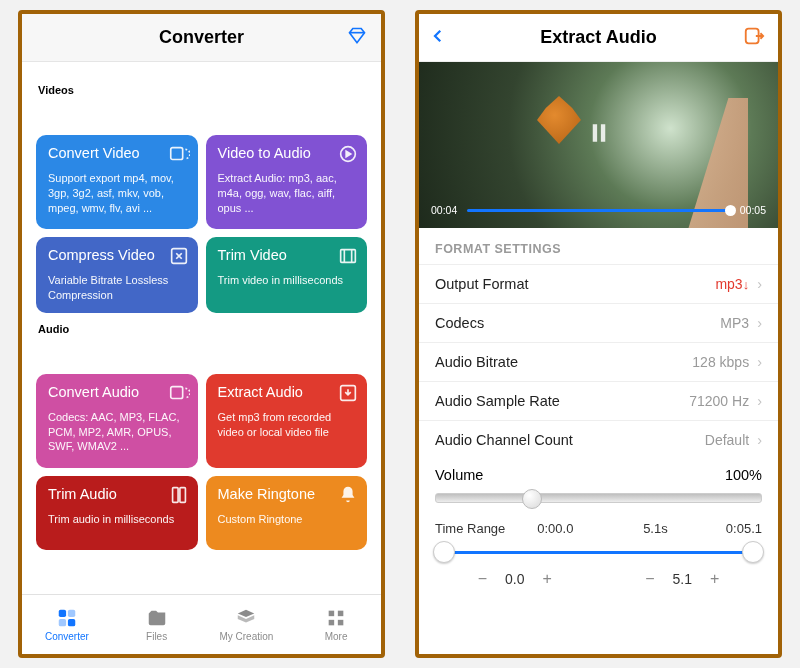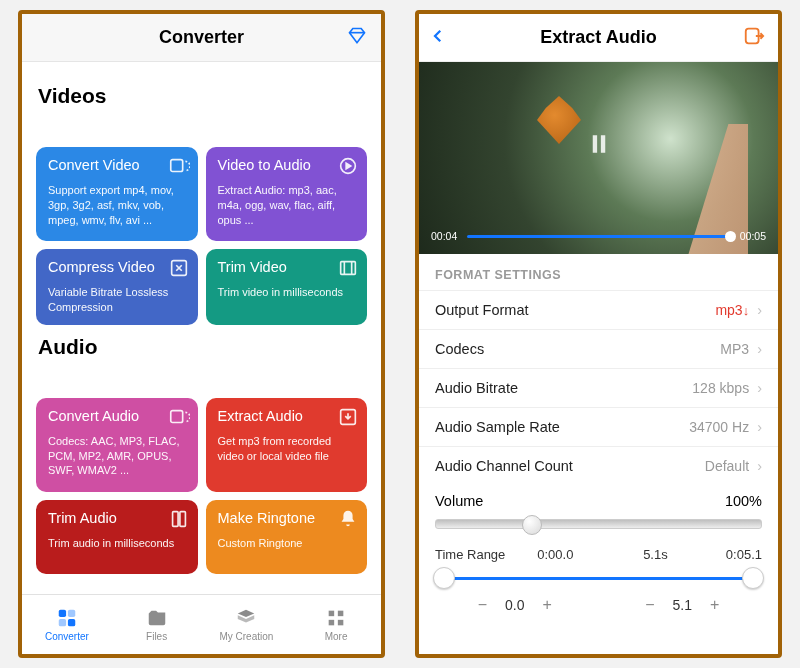--- a/index.html
+++ b/index.html
@@ -30,21 +30,21 @@
     display: flex;
     align-items: center;
     justify-content: center;
     position: relative;
   }
   .header-l .title { font-size: 18px; font-weight: 600; }
   .header-l .diamond {
     position: absolute; right: 14px;
   }
   .body-l { flex:1; padding: 12px 14px 0 14px; overflow: hidden; }
-  .section-title { font-size: 21px; font-weight: 600; margin: 10px 0 12px 2px; }
+  .section-title { font-size: 11px; font-weight: 600; margin: 10px 0 12px 2px; }
   .cards { display: grid; grid-template-columns: 1fr 1fr; gap: 8px; margin-top: 39px; }
   .card {
     border-radius: 10px;
     padding: 10px 12px;
     color: #fff;
     position: relative;
     min-height: 94px;
   }
   .card.short { min-height: 74px; }
   .card-title { font-size: 14.5px; font-weight: 500; margin-bottom: 10px; }
@@ -64,21 +64,21 @@
     height: 48px;
     background:#fff;
     border-bottom:1px solid #eee;
     display:flex; align-items:center; justify-content:center;
     position:relative;
   }
   .header-r .back { position:absolute; left:10px; }
   .header-r .export { position:absolute; right:12px; }
   .header-r .title { font-size:18px; font-weight:600; }
   .video {
-    height: 192px;
+    height: 166px;
     background: linear-gradient(#2a3a28,#1c261a);
     position: relative;
     overflow:hidden;
   }
   .video .sky { position:absolute; inset:0; background: radial-gradient(circle at 70% 40%, #cfe2cc 0%, #5d7a56 30%, #33442f 60%, #1e2a1c 100%);}
   .video .arm {
     position:absolute; right:30px; bottom:0; width:70px; height:130px;
     background: linear-gradient(100deg,#d8b290,#c89a78);
     clip-path: polygon(72% 0,100% 0,100% 100%,15% 100%);
     opacity:.92;
@@ -334,21 +334,21 @@
       <span class="chev">›</span>
     </div>
 
     <div class="row">
       <span class="label">Audio Bitrate</span>
       <span class="value">128 kbps</span>
       <span class="chev">›</span>
     </div>
     <div class="row">
       <span class="label">Audio Sample Rate</span>
-      <span class="value">34700 Hz</span>
+      <span class="value">71200 Hz</span>
       <span class="chev">›</span>
     </div>
     <div class="row">
       <span class="label">Audio Channel Count</span>
       <span class="value">Default</span>
       <span class="chev">›</span>
     </div>
 
     <div class="vol-row">
       <span>Volume</span>

